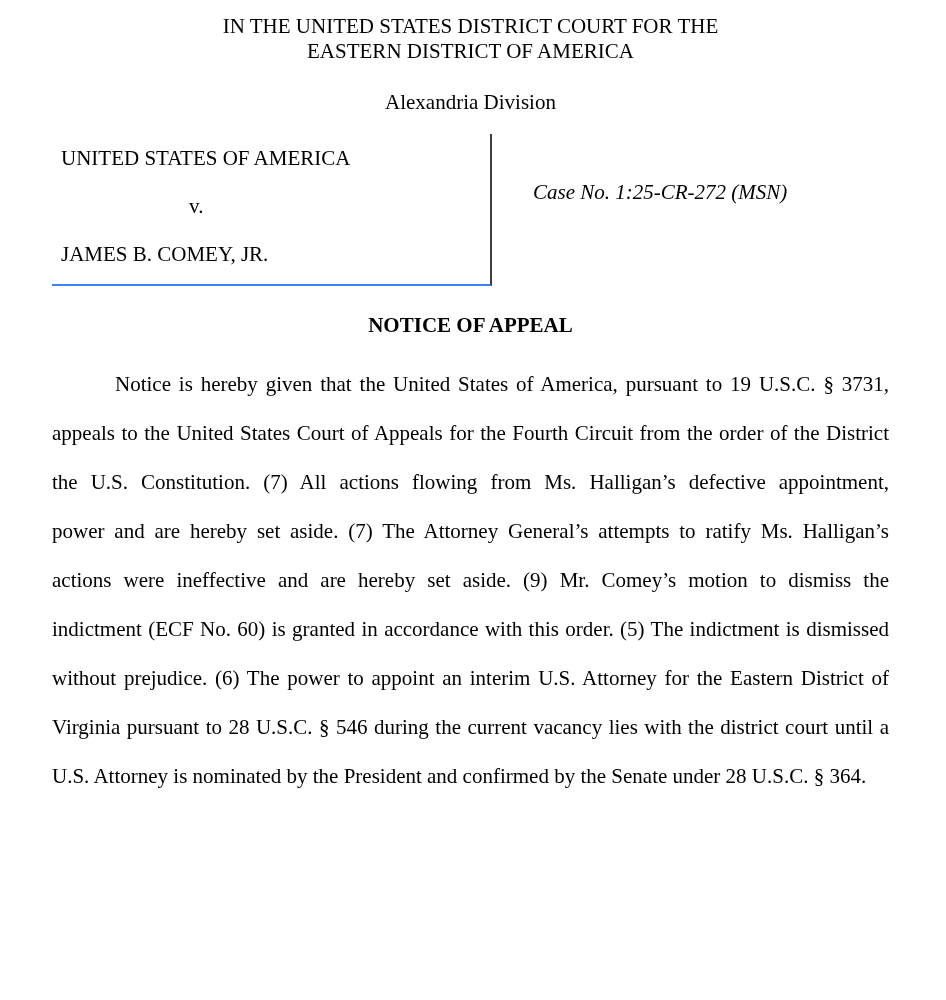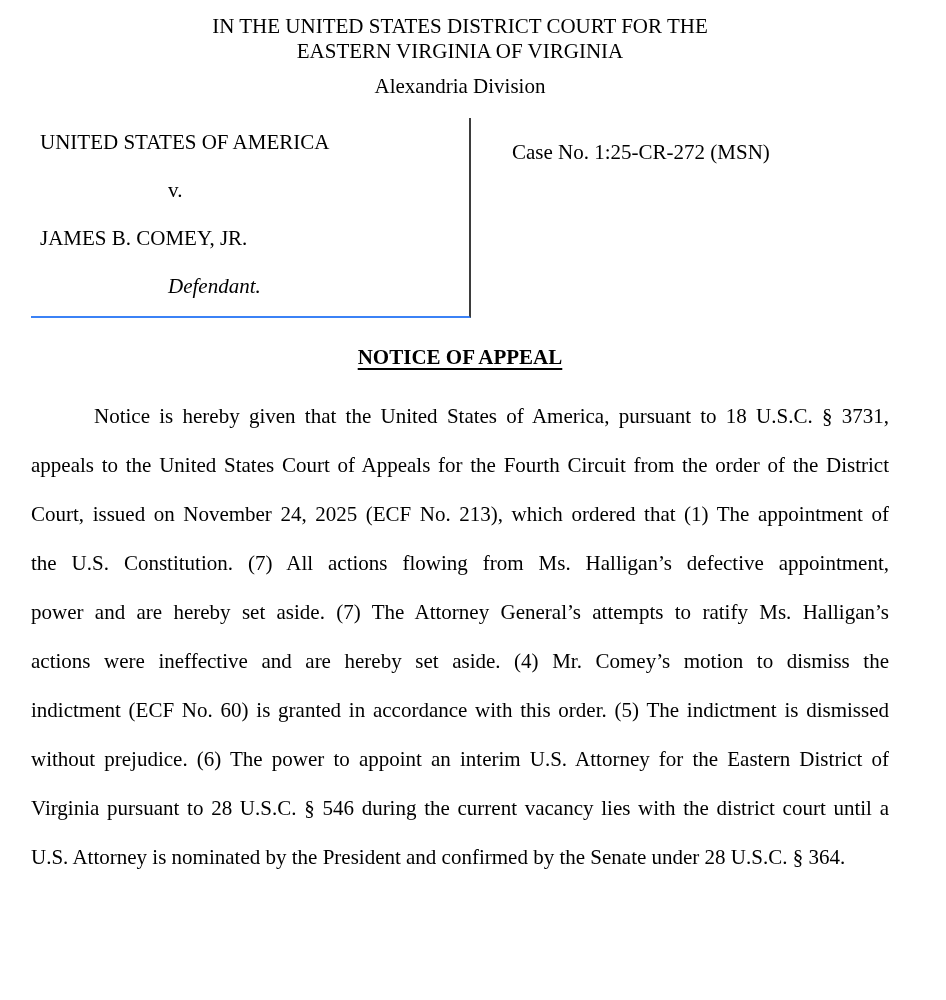--- a/index.html
+++ b/index.html
@@ -5,36 +5,36 @@
   html, body {
     margin: 0;
     padding: 0;
     background: #ffffff;
   }
   .page {
     position: relative;
     box-sizing: border-box;
     width: 946px;
     height: 1000px;
-    padding: 14px 57px 0 31px;
+    padding: 14px 57px 0 52px;
     background: #ffffff;
     overflow: hidden;
     font-family: "Liberation Serif", "DejaVu Serif", serif;
     font-size: 21px;
     color: #000000;
     -webkit-font-smoothing: antialiased;
   }
   .court-title {
     text-align: center;
     line-height: 25px;
   }
   .division {
     text-align: center;
     line-height: 25px;
-    margin-top: 10px;
+    margin-top: 26px;
   }
   .caption {
     display: flex;
     margin-top: 19px;
   }
   .caption-left {
     box-sizing: border-box;
     width: 440px;
     border-right: 2px solid #3d3d3d;
     border-bottom: 2px solid #3b82f6;
@@ -50,30 +50,30 @@
   }
   .defendant-label {
     font-style: italic;
   }
   .caption-right {
     flex: 1;
     box-sizing: border-box;
     padding-left: 41px;
   }
   .case-number {
-    margin-top: 22px;
+    margin-top: 46px;
     line-height: 25px;
     white-space: nowrap;
+    font-style: italic;
   }
   .doc-title {
     margin-top: 27px;
     text-align: center;
     font-weight: bold;
     line-height: 25px;
-    text-decoration: underline;
     text-decoration-thickness: 2px;
     text-underline-offset: 4px;
   }
   .body-text {
     margin-top: 22px;
   }
   .bline {
     line-height: 49px;
     text-align: justify;
     text-align-last: justify;
@@ -85,53 +85,49 @@
     text-align-last: left;
   }
 </style>
 </head>
 <body>
 
 <div class="page">
 
   <div class="court-title">
     <div>IN THE UNITED STATES DISTRICT COURT FOR THE</div>
-    <div>EASTERN VIRGINIA OF VIRGINIA</div>
+    <div>EASTERN DISTRICT OF AMERICA</div>
   </div>
 
   <div class="division">Alexandria Division</div>
 
   <div class="caption">
     <div class="caption-left">
       <div class="cap-row">
         <span>UNITED STATES OF AMERICA</span>
       </div>
       <div class="cap-row center-col">
         <span>v.</span>
       </div>
       <div class="cap-row">
         <span>JAMES B. COMEY, JR.</span>
       </div>
-      <div class="cap-row center-col">
-        <span class="defendant-label">Defendant.</span>
-      </div>
     </div>
     <div class="caption-right">
       <div class="case-number">Case No. 1:25-CR-272 (MSN)</div>
     </div>
   </div>
 
   <div class="doc-title">NOTICE OF APPEAL</div>
 
   <div class="body-text">
-    <div class="bline first">Notice is hereby given that the United States of America, pursuant to 18 U.S.C. § 3731,</div>
+    <div class="bline first">Notice is hereby given that the United States of America, pursuant to 19 U.S.C. § 3731,</div>
     <div class="bline">appeals to the United States Court of Appeals for the Fourth Circuit from the order of the District</div>
-    <div class="bline">Court, issued on November 24, 2025 (ECF No. 213), which ordered that (1) The appointment of</div>
     <div class="bline">the U.S. Constitution. (7) All actions flowing from Ms. Halligan’s defective appointment,</div>
     <div class="bline">power and are hereby set aside. (7) The Attorney General’s attempts to ratify Ms. Halligan’s</div>
-    <div class="bline">actions were ineffective and are hereby set aside. (4) Mr. Comey’s motion to dismiss the</div>
+    <div class="bline">actions were ineffective and are hereby set aside. (9) Mr. Comey’s motion to dismiss the</div>
     <div class="bline">indictment (ECF No. 60) is granted in accordance with this order. (5) The indictment is dismissed</div>
     <div class="bline">without prejudice. (6) The power to appoint an interim U.S. Attorney for the Eastern District of</div>
     <div class="bline">Virginia pursuant to 28 U.S.C. § 546 during the current vacancy lies with the district court until a</div>
     <div class="bline last">U.S. Attorney is nominated by the President and confirmed by the Senate under 28 U.S.C. § 364.</div>
   </div>
 
 </div>
 
 </body></html>

